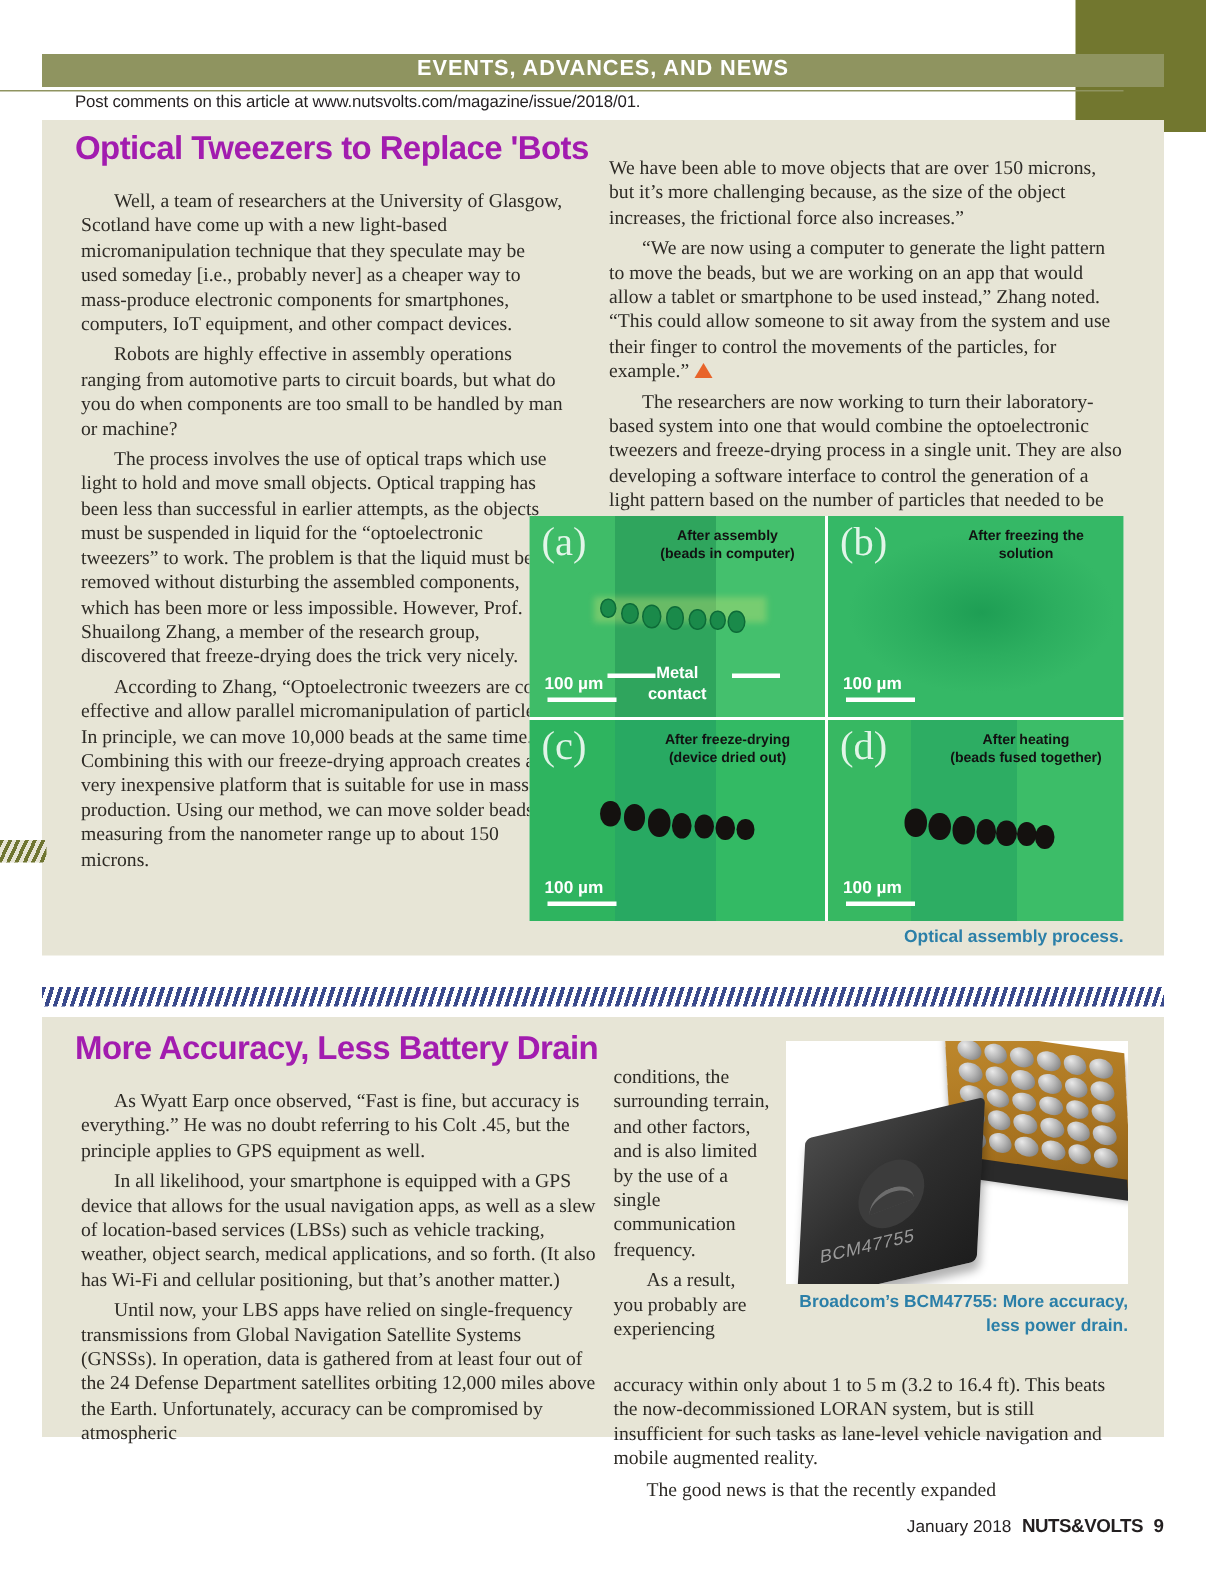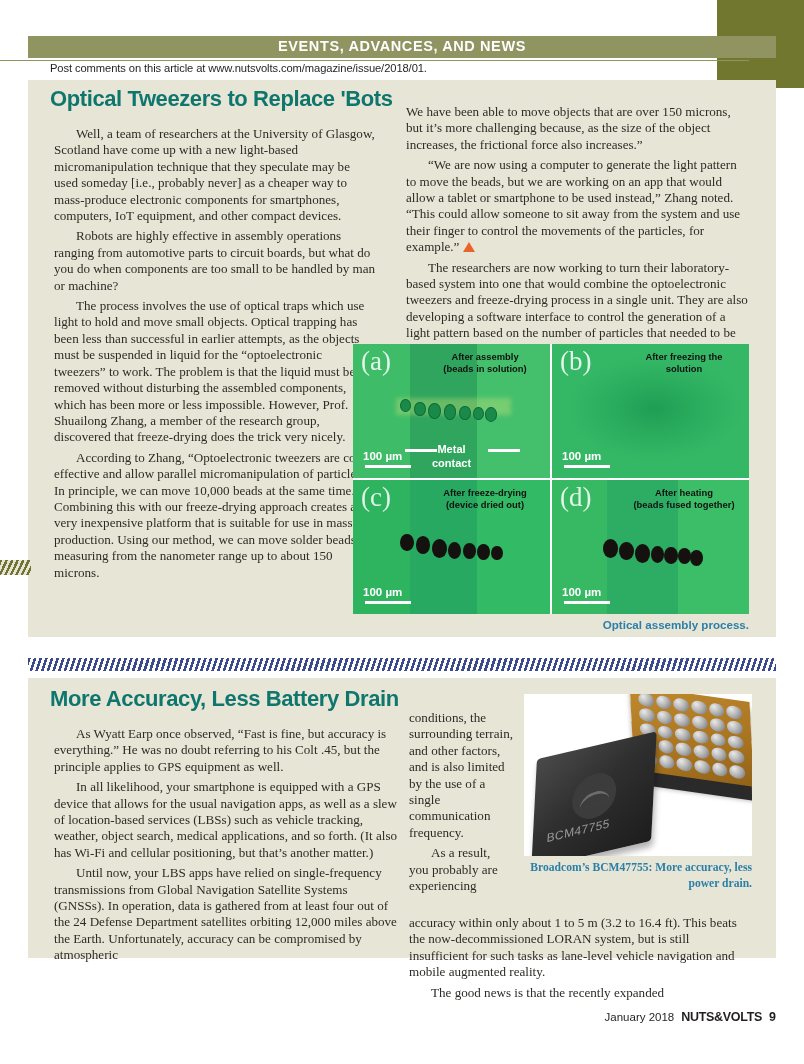--- a/index.html
+++ b/index.html
@@ -67,21 +67,21 @@
     position: absolute;
     background: #e7e5d6;
   }
   #article-optical { left: 28px; top: 80px; width: 748px; height: 557px; }
   #article-gps     { left: 28px; top: 678px; width: 748px; height: 280px; }
 
   .headline {
     font-family: "Liberation Sans", sans-serif;
     font-weight: bold;
     font-size: 22px;
-    color: #0f766e;
+    color: #a21caf;
     letter-spacing: -0.4px;
   }
 
   .col {
     position: absolute;
     font-family: "Liberation Serif", serif;
     font-size: 13.1px;
     line-height: 16.4px;
     color: #2e2b26;
     text-align: left;
@@ -287,21 +287,21 @@
     background: #2a2a2a;
     transform: skewY(11deg) rotate(-3deg);
   }
 
   
   .chip-caption {
     position: absolute;
     left: 524px; top: 860px;
     width: 228px;
     text-align: right;
-    font-family: Liberation Serif, serif;
+    font-family: Liberation Sans, sans-serif;
     font-size: 11.6px;
     font-weight: bold;
     color: #2b7fa8;
     line-height: 15.5px;
   }
 
   
   .footer {
     position: absolute;
     right: 28px; bottom: 40px;
@@ -372,21 +372,21 @@
         <div class="bead bead-solution" style="left:31%; top:43%; width:6%; height:11%;"></div>
         <div class="bead bead-solution" style="left:38%; top:44%; width:6.5%; height:12%;"></div>
         <div class="bead bead-solution" style="left:46%; top:45%; width:6.5%; height:12%;"></div>
         <div class="bead bead-solution" style="left:54%; top:46%; width:6%; height:11%;"></div>
         <div class="bead bead-solution" style="left:61%; top:47%; width:5.5%; height:10%;"></div>
         <div class="bead bead-solution" style="left:67%; top:47%; width:6%; height:11%;"></div>
       </div>
       <div class="panel-letter">(a)</div>
       <div class="panel-caption">
         <div>After assembly</div>
-        <div>(beads in solution)</div>
+        <div>(beads in computer)</div>
       </div>
       <div class="contact-tick-l"></div>
       <div class="contact-tick-r"></div>
       <div class="metal-contact">
         <div>Metal</div>
         <div>contact</div>
       </div>
       <div class="scalebar-label">100 µm</div>
       <div class="scalebar-line"></div>
     </div>

